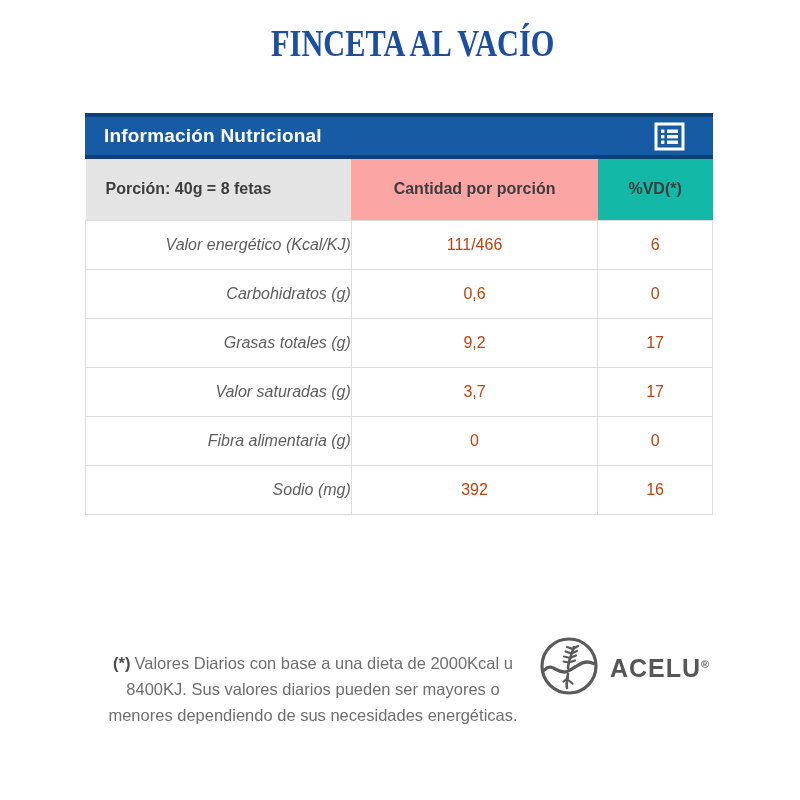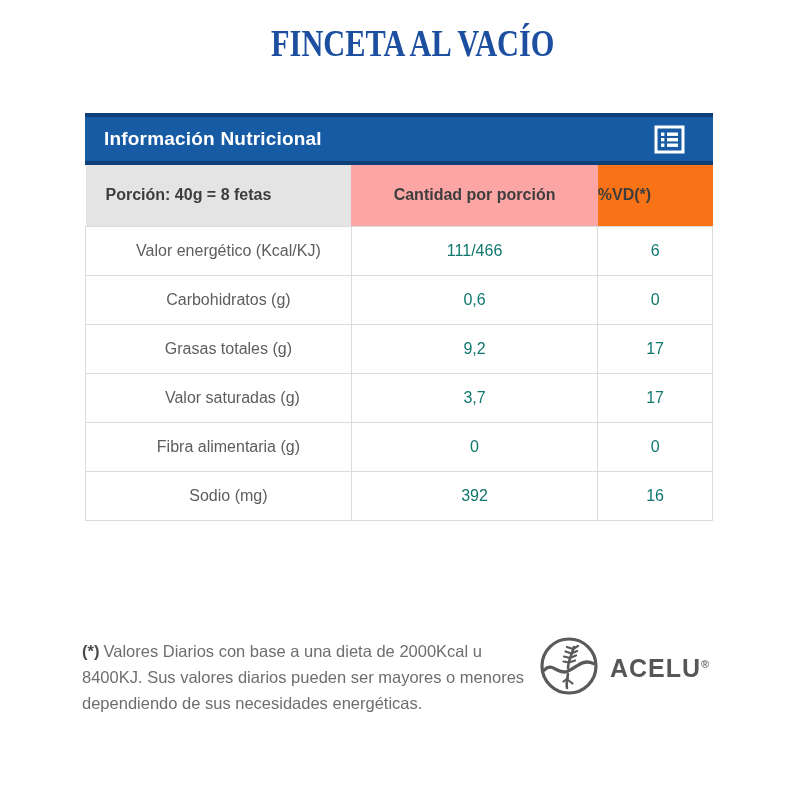--- a/index.html
+++ b/index.html
@@ -19,21 +19,21 @@
     color: #1d4fa0;
     transform: scaleX(0.82);
     transform-origin: center;
     white-space: nowrap;
   }
 
   
   .panel { position: absolute; left: 85px; top: 113px; width: 628px; }
 
   .panel-header {
-    height: 52px;
+    height: 46px;
     background: #175ba4;
     border-top: 4px solid #0d4076;
     border-bottom: 4px solid #0d4076;
     display: flex; align-items: center; justify-content: space-between;
     padding: 0 28px 0 19px;
   }
   .panel-header-title {
     color: #ffffff; font-weight: bold; font-size: 19px; letter-spacing: 0.2px;
   }
   .list-icon { display: block; }
@@ -42,36 +42,36 @@
   col.c1 { width: 42.4%; }
   col.c2 { width: 39.3%; }
   col.c3 { width: 18.3%; }
 
   thead th {
     height: 61px; font-size: 16px; font-weight: bold; color: #3d3d3d;
     border: none; vertical-align: middle;
   }
   th.h-portion { background: #e4e4e4; text-align: left; padding-left: 20px; }
   th.h-amount  { background: #fca5a5; text-align: center; }
-  th.h-vd      { background: #f97316; text-align: left; }
+  th.h-vd      { background: #14b8a6; text-align: center; }
 
   tbody td {
     height: 49px; border: 1px solid #dcdcdc; background: #ffffff;
     font-size: 16px; color: #5d5d5d; vertical-align: middle;
   }
-  td.label { text-align: center; padding-left: 20px; }
+  td.label { text-align: right; padding-left: 20px; font-style: italic; }
   tr.indent td.label { padding-left: 28px; }
-  td.val { text-align: center; color: #0f766e; }
+  td.val { text-align: center; color: #c2410c; }
 
   
   .footnotes {
     position: absolute; left: 82px; top: 638px; width: 462px;
     font-size: 16.5px; line-height: 26px; color: #6e6e6e;
   }
-  .footnotes p { margin: 0; }
+  .footnotes p { margin: 12px; text-align: center; }
   .fm { font-weight: bold; color: #4a4a4a; margin-right: 4px; }
 
   
   .logo {
     position: absolute; left: 538px; top: 634px;
     display: flex; align-items: center; gap: 10px;
   }
   .logo-text {
     font-size: 25px; font-weight: bold; color: #565656; letter-spacing: 1px;
   }

